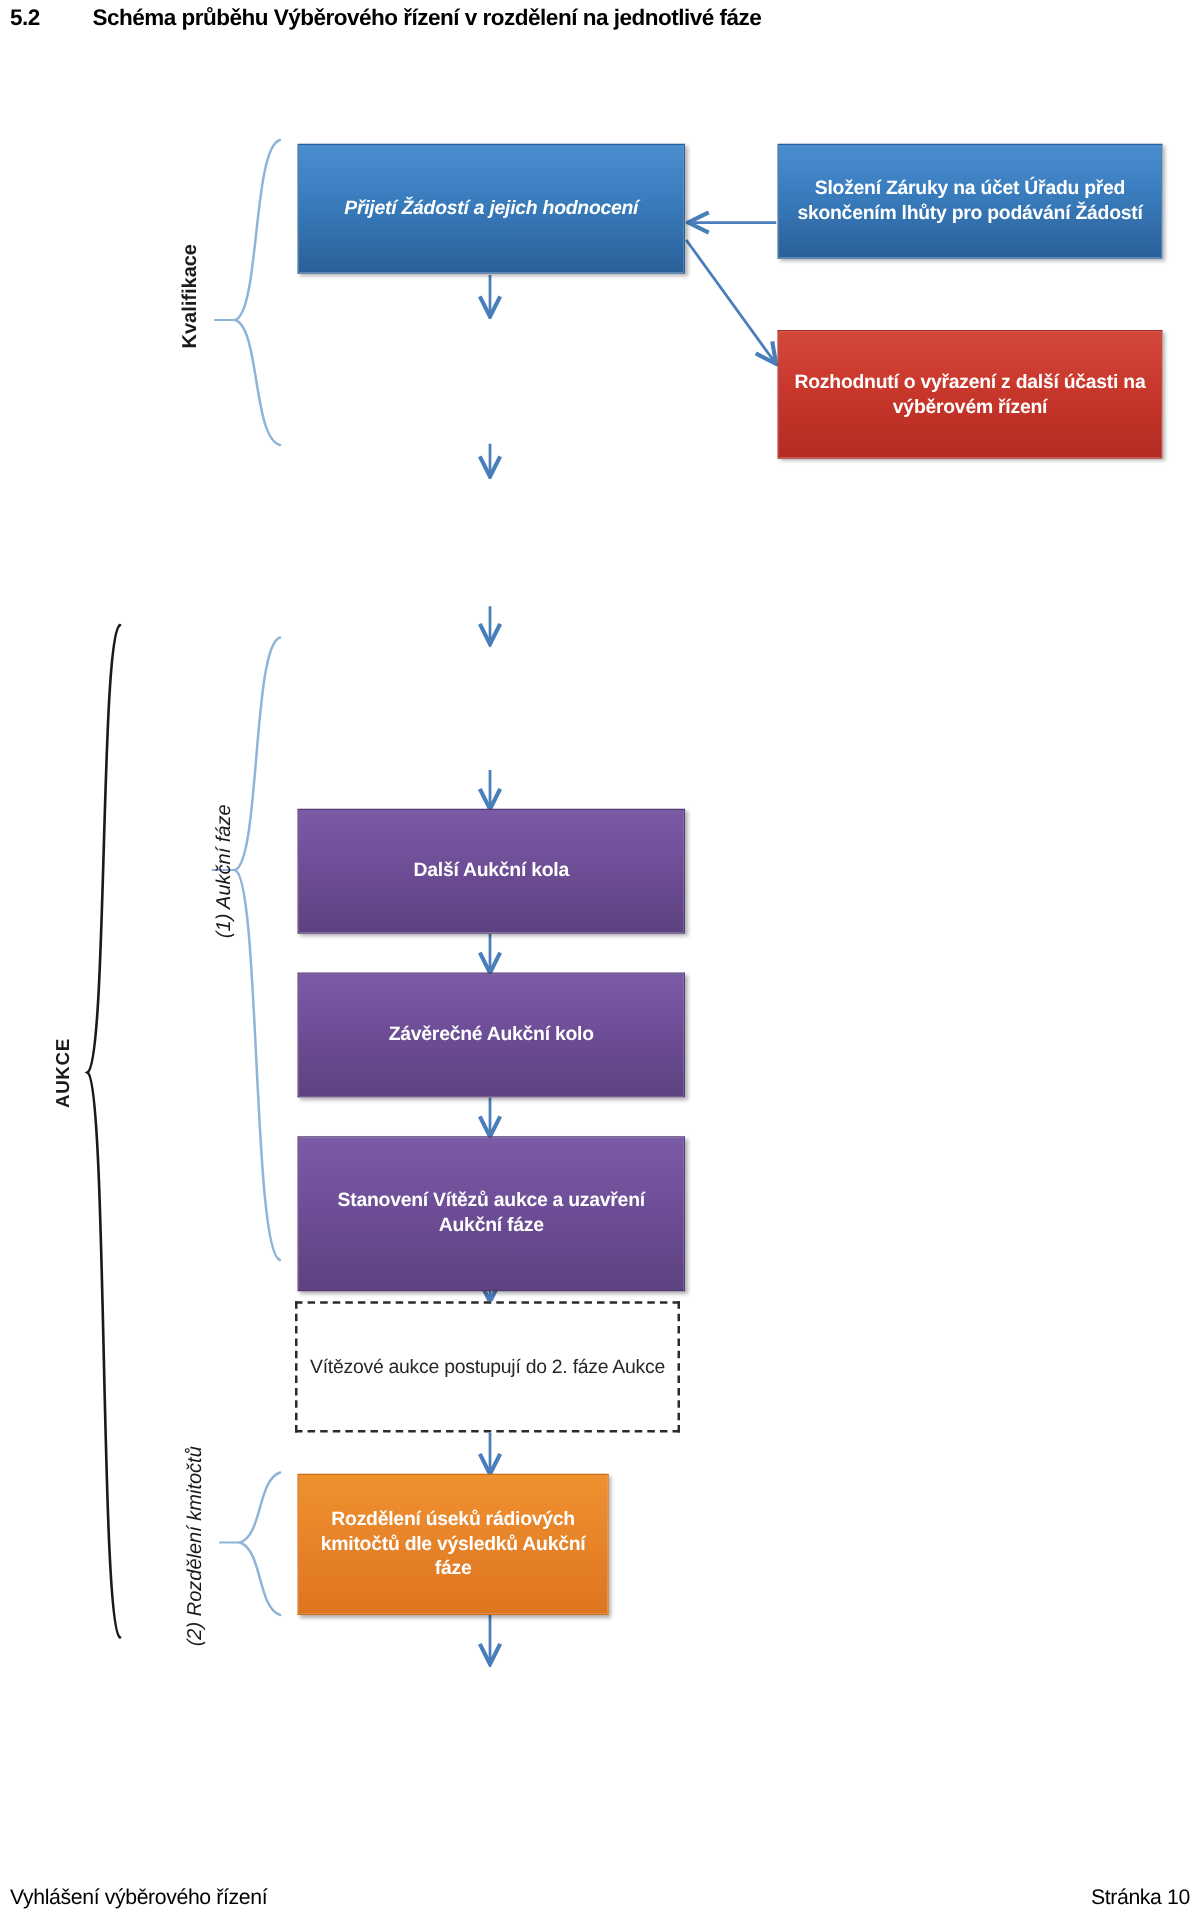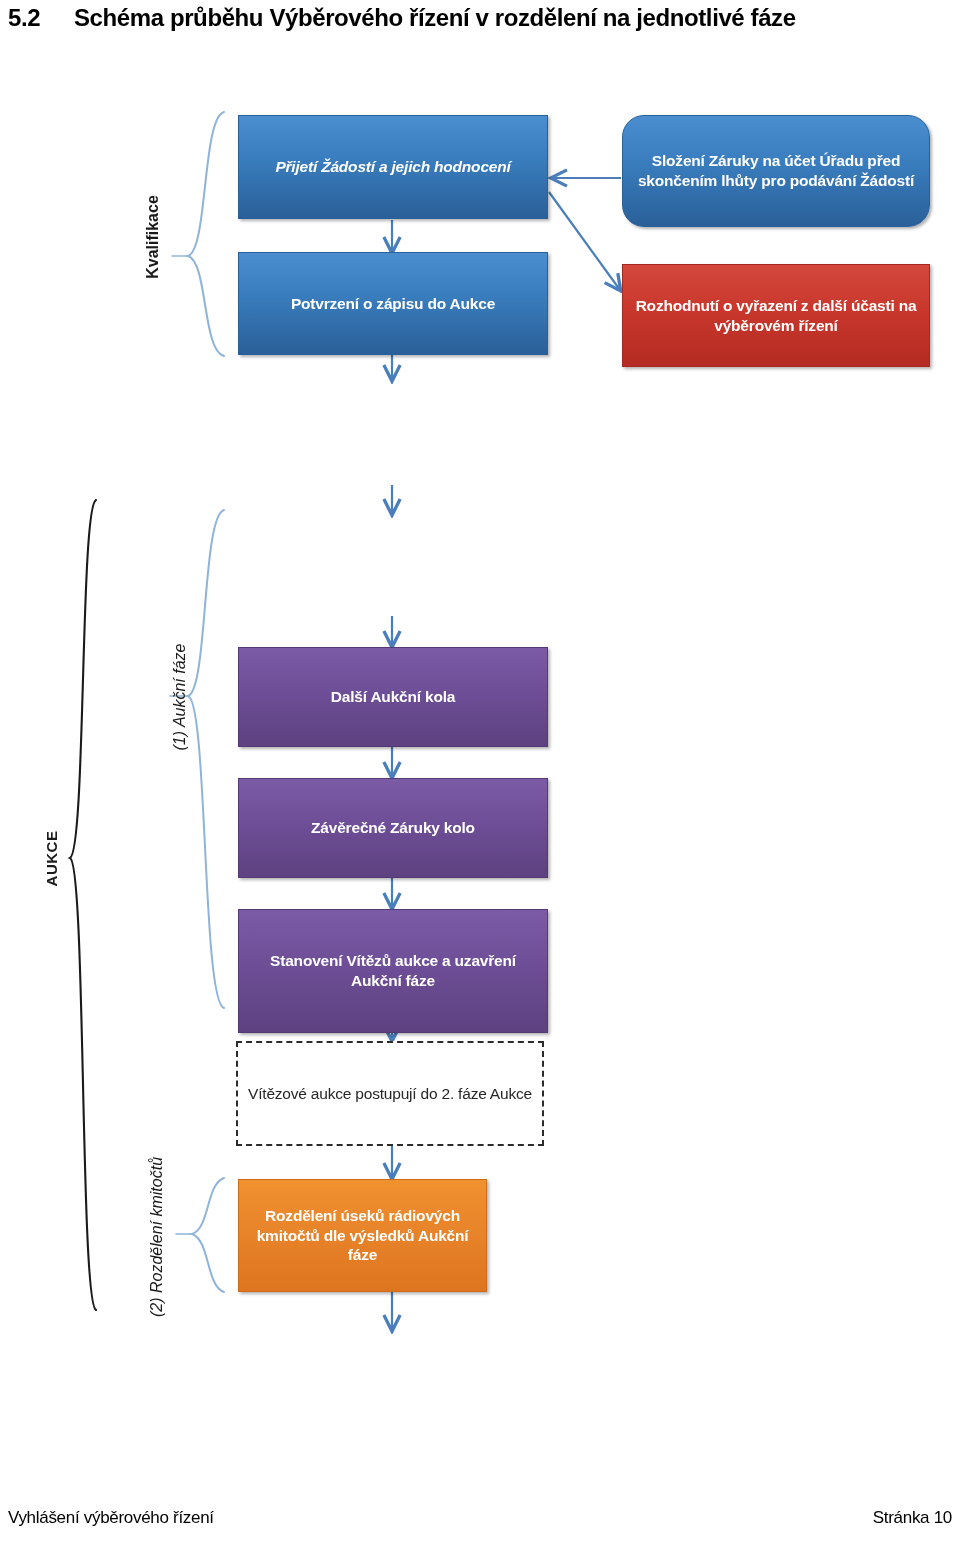--- a/index.html
+++ b/index.html
@@ -14,21 +14,21 @@
     font-family: "Liberation Sans", sans-serif;
     overflow: hidden;
   }
 
   
   .page-heading {
     position: absolute;
     left: 8px;
     top: 4px;
     width: 944px;
-    font-size: 24px;
+    font-size: 18px;
     font-weight: bold;
     color: #000000;
     letter-spacing: -0.4px;
     white-space: nowrap;
   }
   .heading-num {
     display: inline-block;
     width: 66px;
   }
 
@@ -187,31 +187,30 @@
   <div class="vlabel vlabel-bold" style="left:73px; top:168px; width:160px; transform:rotate(-90deg);">Kvalifikace</div>
 
   <div class="vlabel vlabel-italic" style="left:85px; top:628px; width:190px; transform:rotate(-90deg);">(1) Aukční fáze</div>
 
   <div class="vlabel vlabel-italic" style="left:27px; top:1168px; width:260px; transform:rotate(-90deg);">(2) Rozdělení kmitočtů</div>
 
   <div class="vlabel vlabel-aukce" style="left:-3px; top:790px; width:108px; transform:rotate(-90deg);">AUKCE</div>
 
   <div class="node node-blue" style="left:238px; top:55px; width:310px; height:104px;font-style:italic;">Přijetí Žádostí a jejich hodnocení</div>
 
-  <div class="node node-blue" style="left:622px; top:55px; width:308px; height:112px;border-radius:22px;">Složení Záruky na účet Úřadu před skončením lhůty pro podávání Žádostí</div>
-
-  <div class="node node-blue" style="left:238px; top:192px; width:310px; height:103px;">Potvrzení o zápisu do Aukce</div>
+  <div class="node node-blue" style="left:622px; top:55px; width:308px; height:92px;">Složení Záruky na účet Úřadu před skončením lhůty pro podávání Žádostí</div>
+
 
   <div class="node node-red" style="left:622px; top:204px; width:308px; height:103px;">Rozhodnutí o vyřazení z další účasti na výběrovém řízení</div>
 
 
 
   <div class="node node-purple" style="left:238px; top:587px; width:310px; height:100px;text-align:center;">Další Aukční kola</div>
 
-  <div class="node node-purple" style="left:238px; top:718px; width:310px; height:100px;">Závěrečné Záruky kolo</div>
+  <div class="node node-purple" style="left:238px; top:718px; width:310px; height:100px;">Závěrečné Aukční kolo</div>
 
   <div class="node node-purple" style="left:238px; top:849px; width:310px; height:124px;">Stanovení Vítězů aukce a uzavření Aukční fáze</div>
 
   <div class="node node-dashed" style="left:236px; top:981px; width:308px; height:105px;">Vítězové aukce postupují do 2. fáze Aukce</div>
 
   <div class="node node-orange" style="left:238px; top:1119px; width:249px; height:113px;">Rozdělení úseků rádiových kmitočtů dle výsledků Aukční fáze</div>
 
 </div>
 
 <div class="footer">

